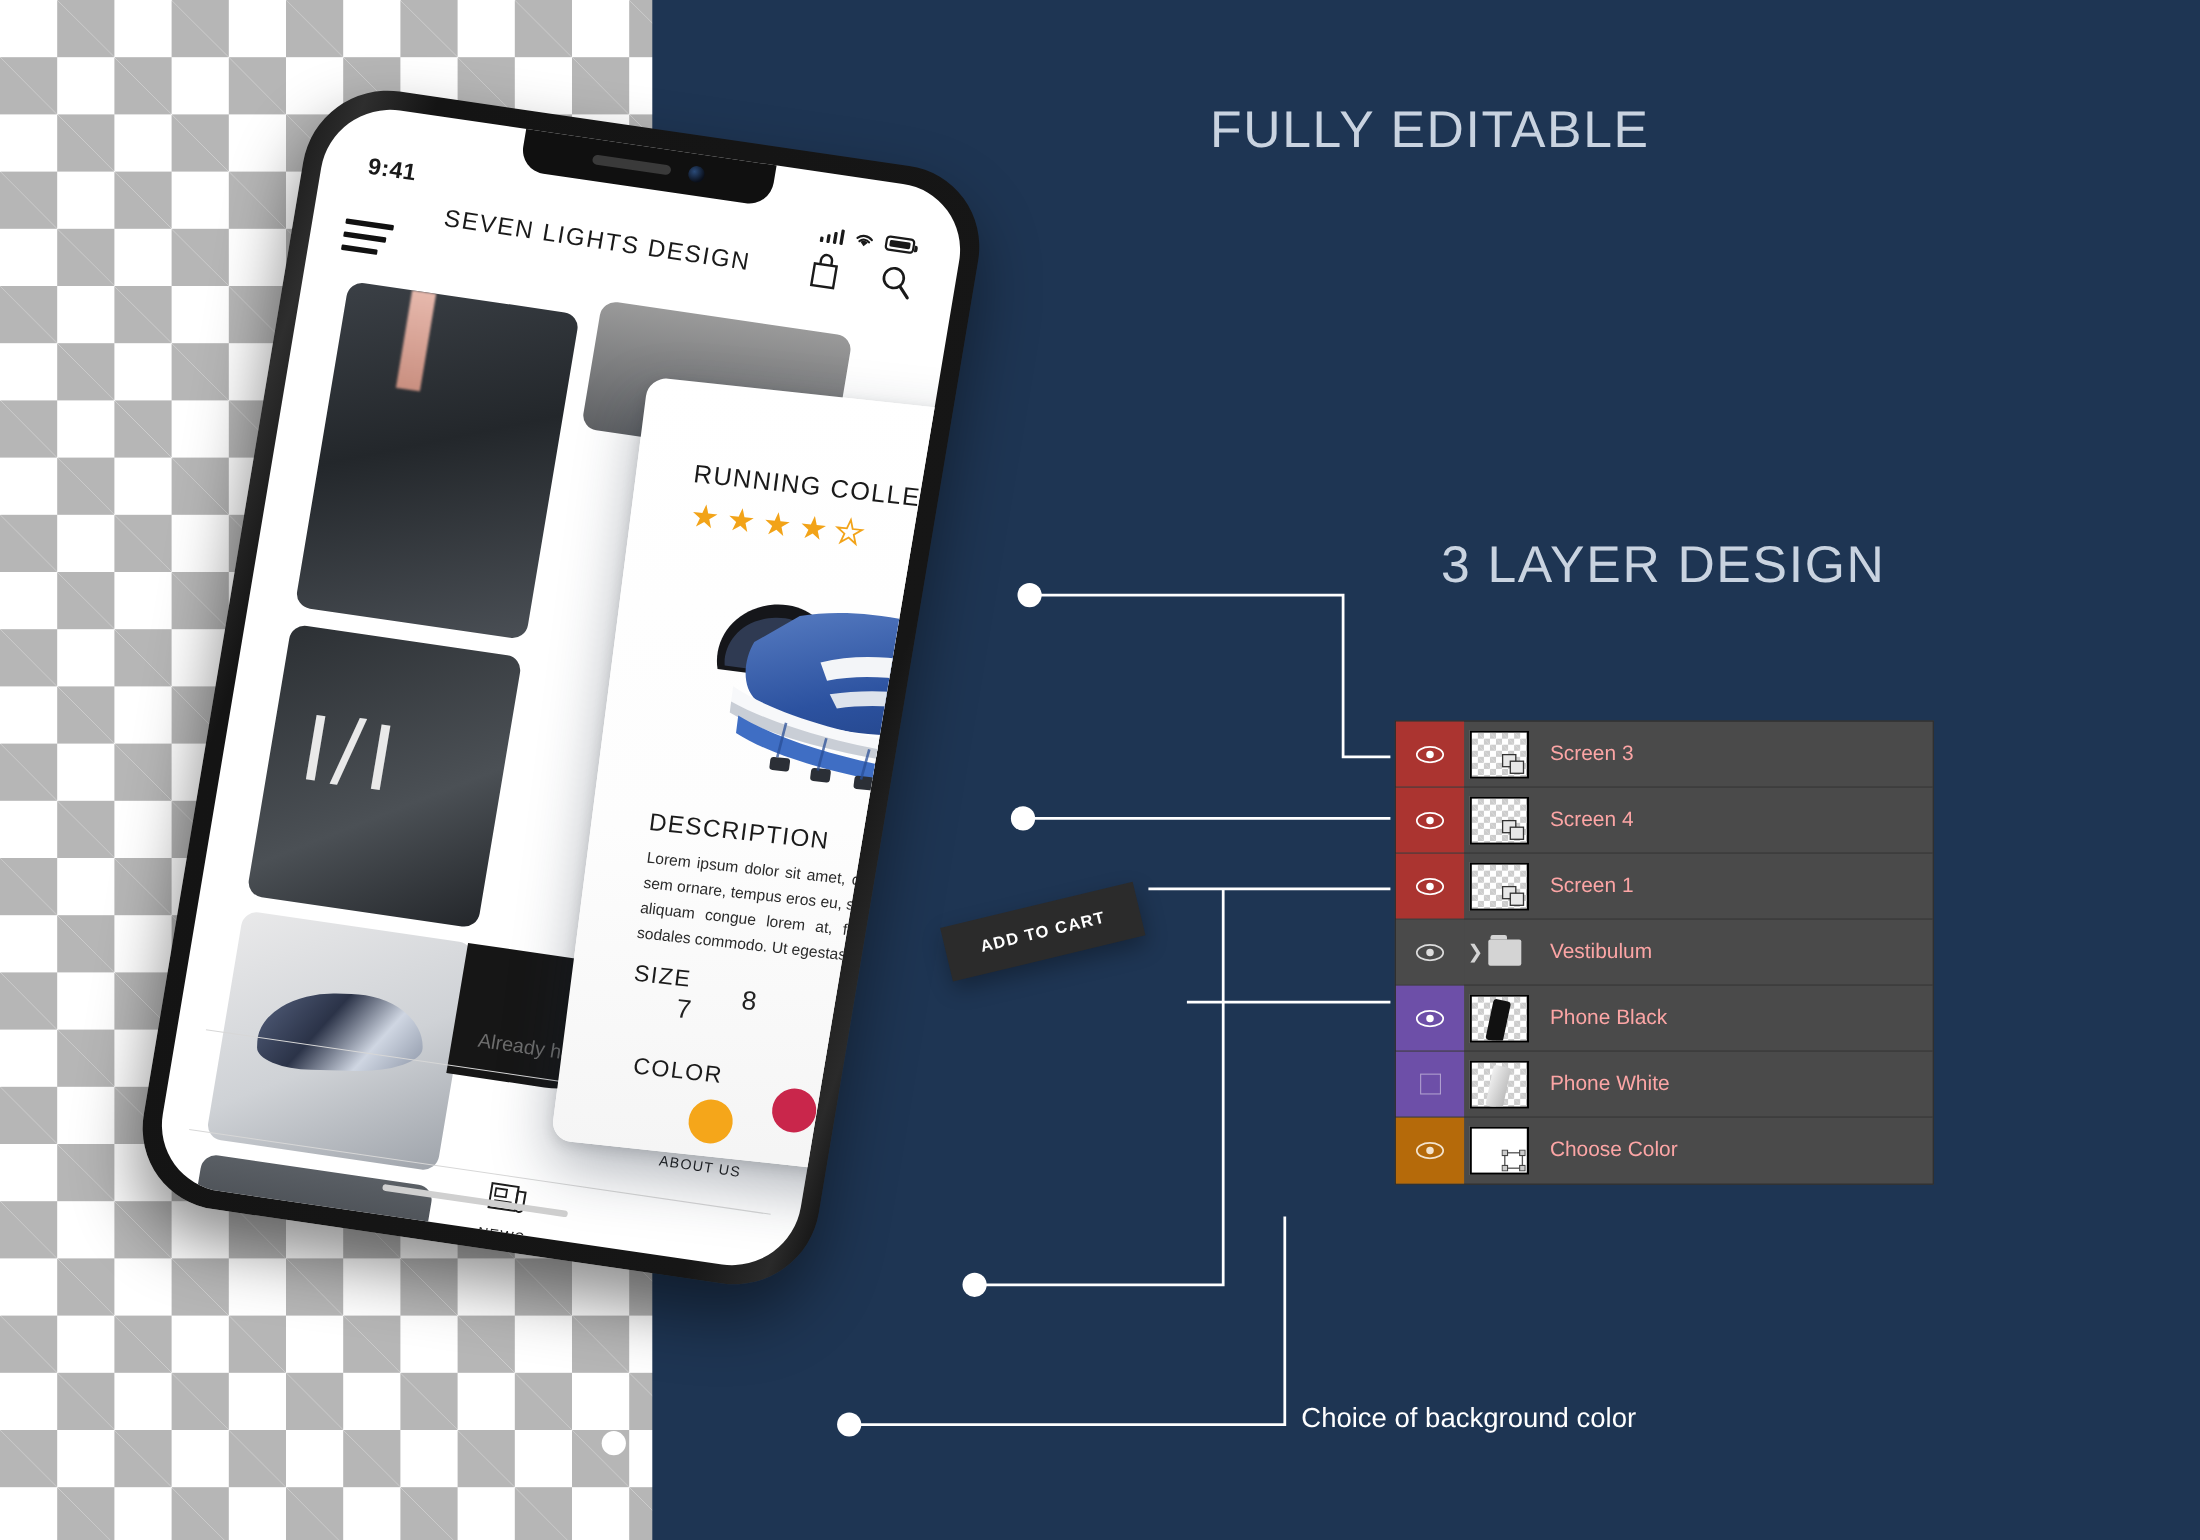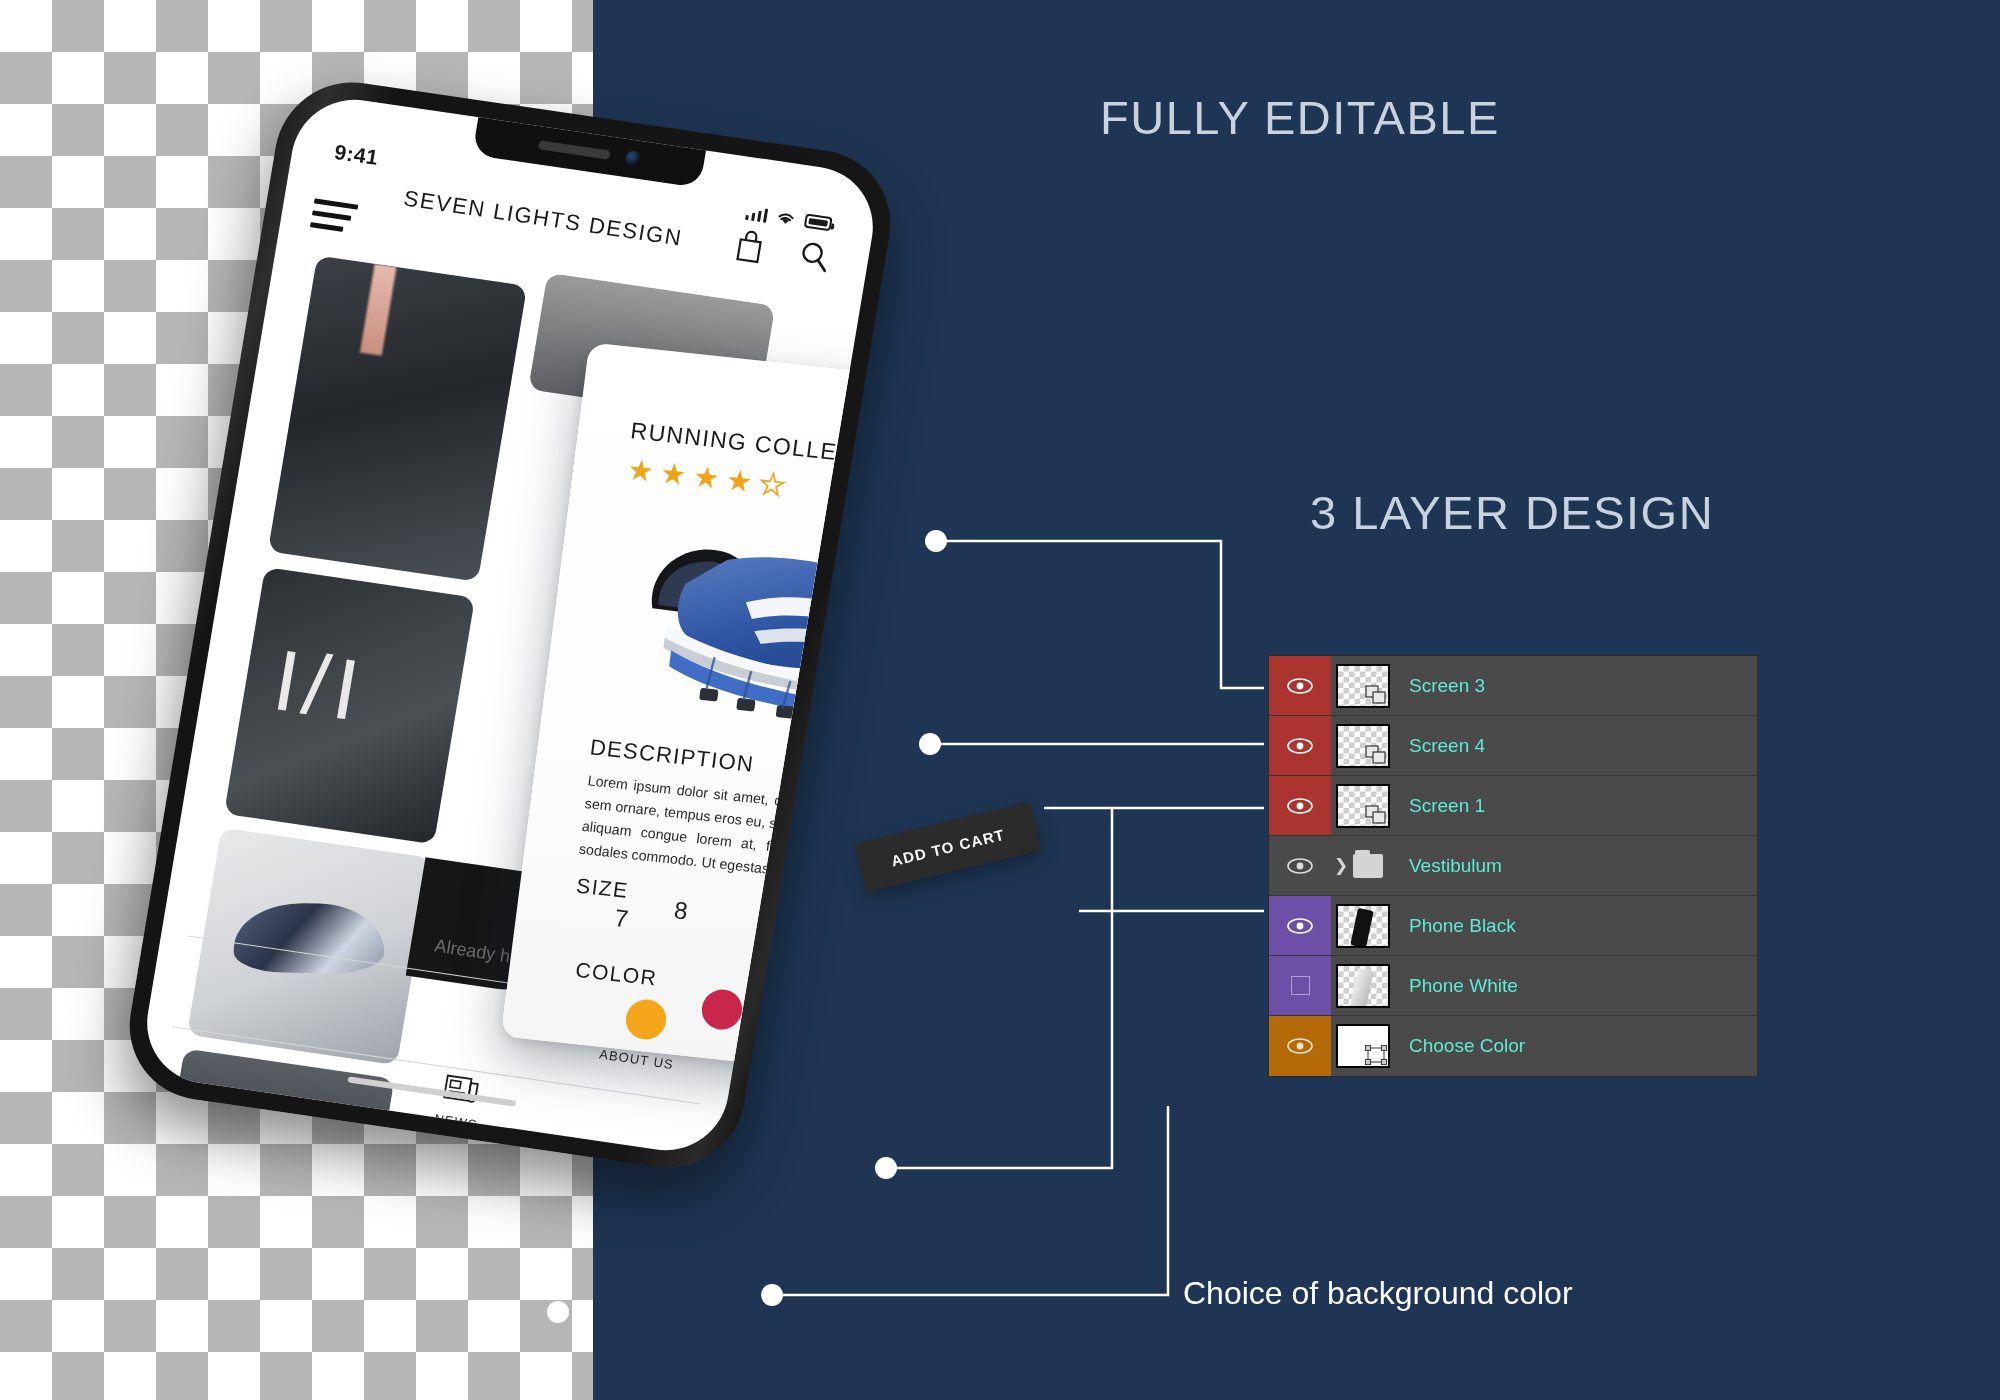--- a/index.html
+++ b/index.html
@@ -36,21 +36,21 @@
     font-size: 25.5px; color: #f2f5f9; margin-bottom: 24px;
     position: relative; padding-left: 26px; white-space: nowrap;
   }
   #feature-list li .bullet {
     position: absolute; left: 0; top: 11px; width: 8px; height: 8px;
     border-radius: 50%; background: #dfe6ef;
   }
   #layer-headline { position: absolute; left: 1310px; top: 485px; }
   #bg-choice-caption {
     position: absolute; left: 1183px; top: 1275px;
-    font-size: 32px; color: #ffffff; white-space: nowrap;
+    font-size: 25px; color: #ffffff; white-space: nowrap;
   }
 
   
   #layers-panel {
     position: absolute; left: 1268px; top: 655px; width: 490px;
     background: #4a4a4a; border: 1px solid #2b2b2b;
   }
   .layer-row {
     display: flex; align-items: center; height: 60px;
     border-bottom: 1px solid #353535; position: relative;
@@ -103,21 +103,21 @@
   .chevron { color: #d4d4d4; font-size: 17px; line-height: 1; }
   .folder-icon {
     width: 30px; height: 24px; background: #d4d4d4; border-radius: 2px;
     position: relative;
   }
   .folder-icon::before {
     content: ""; position: absolute; left: 2px; top: -4px;
     width: 15px; height: 4px; background: #d4d4d4; border-radius: 2px 2px 0 0;
   }
   .layer-name {
-    margin-left: 16px; color: #5eead4; font-size: 19px;
+    margin-left: 16px; color: #fca5a5; font-size: 19px;
     white-space: nowrap;
   }
 
   
   #connectors { position: absolute; left: 0; top: 0; width: 2000px; height: 1400px; pointer-events: none; }
 
   
   #phone-wrap {
     position: absolute; left: 200px; top: 110px;
     width: 620px; height: 1030px;

